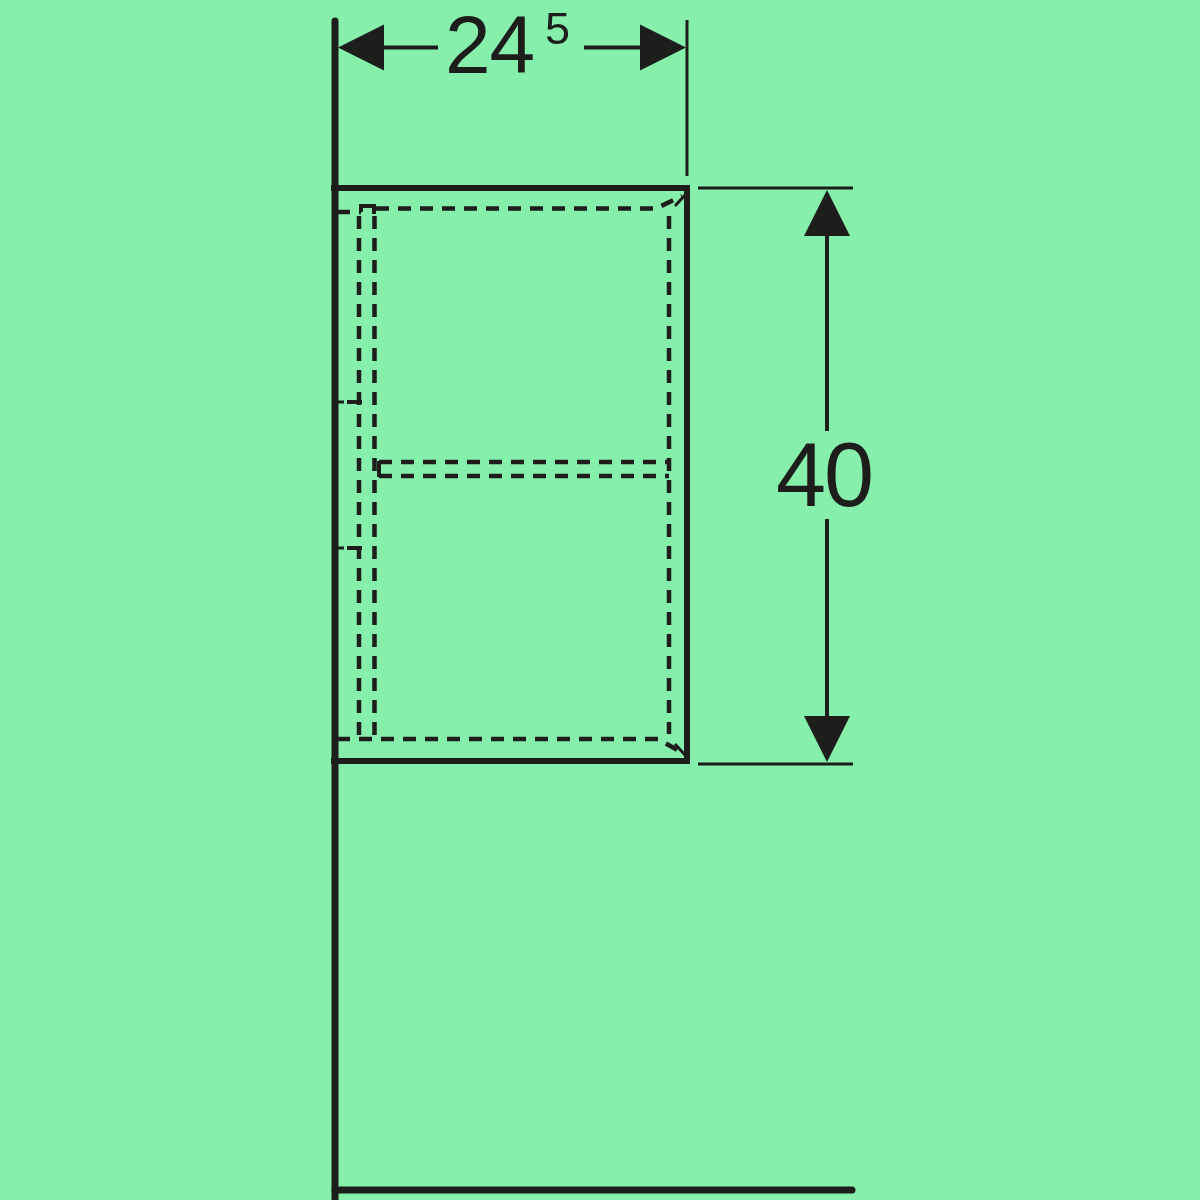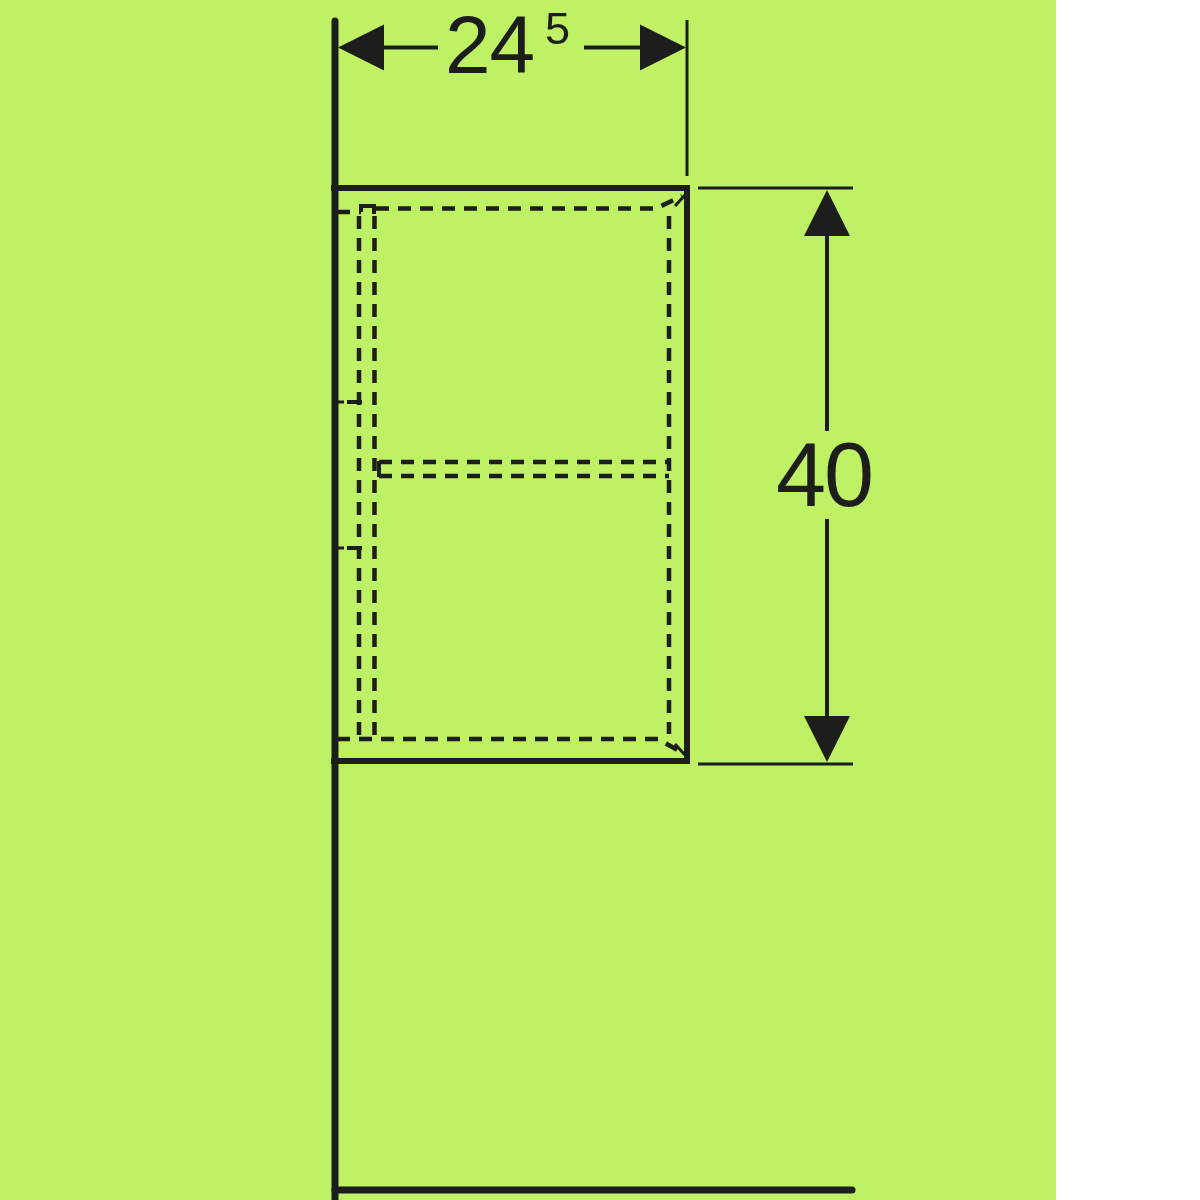--- a/index.html
+++ b/index.html
@@ -5,23 +5,23 @@
   html, body {
     margin: 0;
     padding: 0;
     background: #ffffff;
     width: 1200px;
     height: 1200px;
     overflow: hidden;
   }
   .canvas {
     position: relative;
-    width: 1056px;
+    width: 1200px;
     height: 1200px;
-    background: #bef264;
+    background: #86efac;
   }
   svg { display: block; }
 
   
   .ln   { stroke: #1d1d1b; fill: none; }
   .sw7  { stroke-width: 7; }
   .sw6  { stroke-width: 6; }
   .sw45 { stroke-width: 4.5; }
   .sw4  { stroke-width: 4; }
   .sw3  { stroke-width: 3; }

